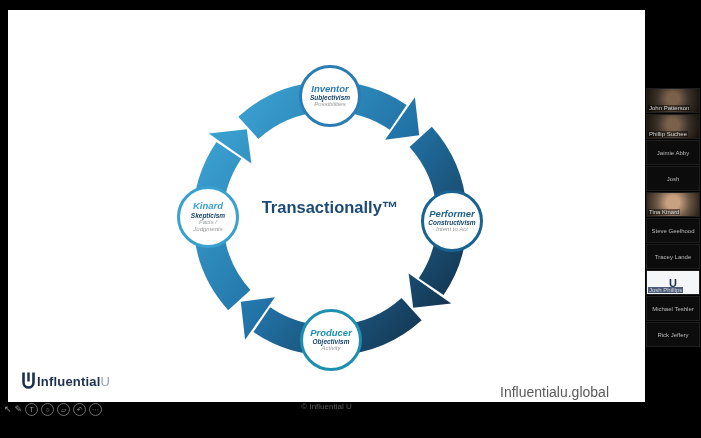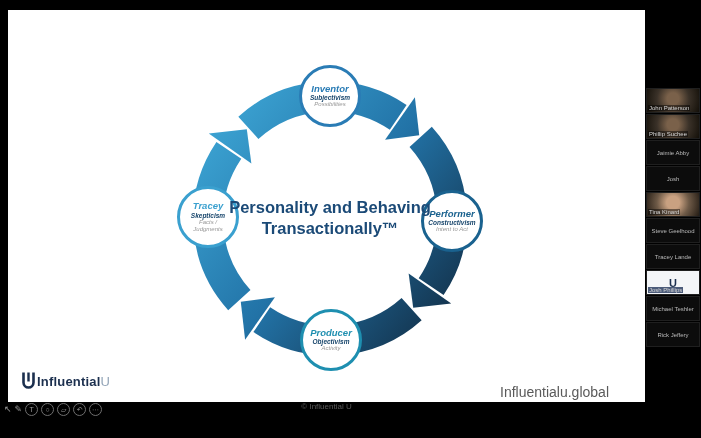--- a/index.html
+++ b/index.html
@@ -88,27 +88,26 @@
       <div class="node-detail">Intent to Act</div>
     </div>
 
     <div class="node node-bottom" style="border-color: rgb(30, 143, 176);">
       <div class="node-title" style="color: rgb(30, 143, 176); text-align: right;">Producer</div>
       <div class="node-sub">Objectivism</div>
       <div class="node-detail">Activity</div>
     </div>
 
     <div class="node node-left" style="border-color: rgb(58, 160, 207);">
-      <div class="node-title" style="color: rgb(58, 160, 207);">Tracey</div>
+      <div class="node-title" style="color: rgb(58, 160, 207);">Kinard</div>
       <div class="node-sub">Skepticism</div>
       <div class="node-detail">Facts / Judgments</div>
     </div>
 
     <div class="center-title" style="color: rgb(27, 74, 119);">
-      <div>Personality and Behaving</div>
       <div>Transactionally™</div>
     </div>
 
     <div class="slide-footer-logo">
       <svg width="17" height="21" viewBox="0 0 17 21">
         <path d="M3.5 1.5 v10 a5 5 0 0 0 10 0 V1.5" fill="none" stroke="#1b2f4e" stroke-width="2.6"></path>
         <line x1="8.5" y1="1.5" x2="8.5" y2="10.5" stroke="#1b2f4e" stroke-width="2.4"></line>
       </svg>
       <span class="logo-main">Influential</span>
       <span class="logo-u">U</span>

